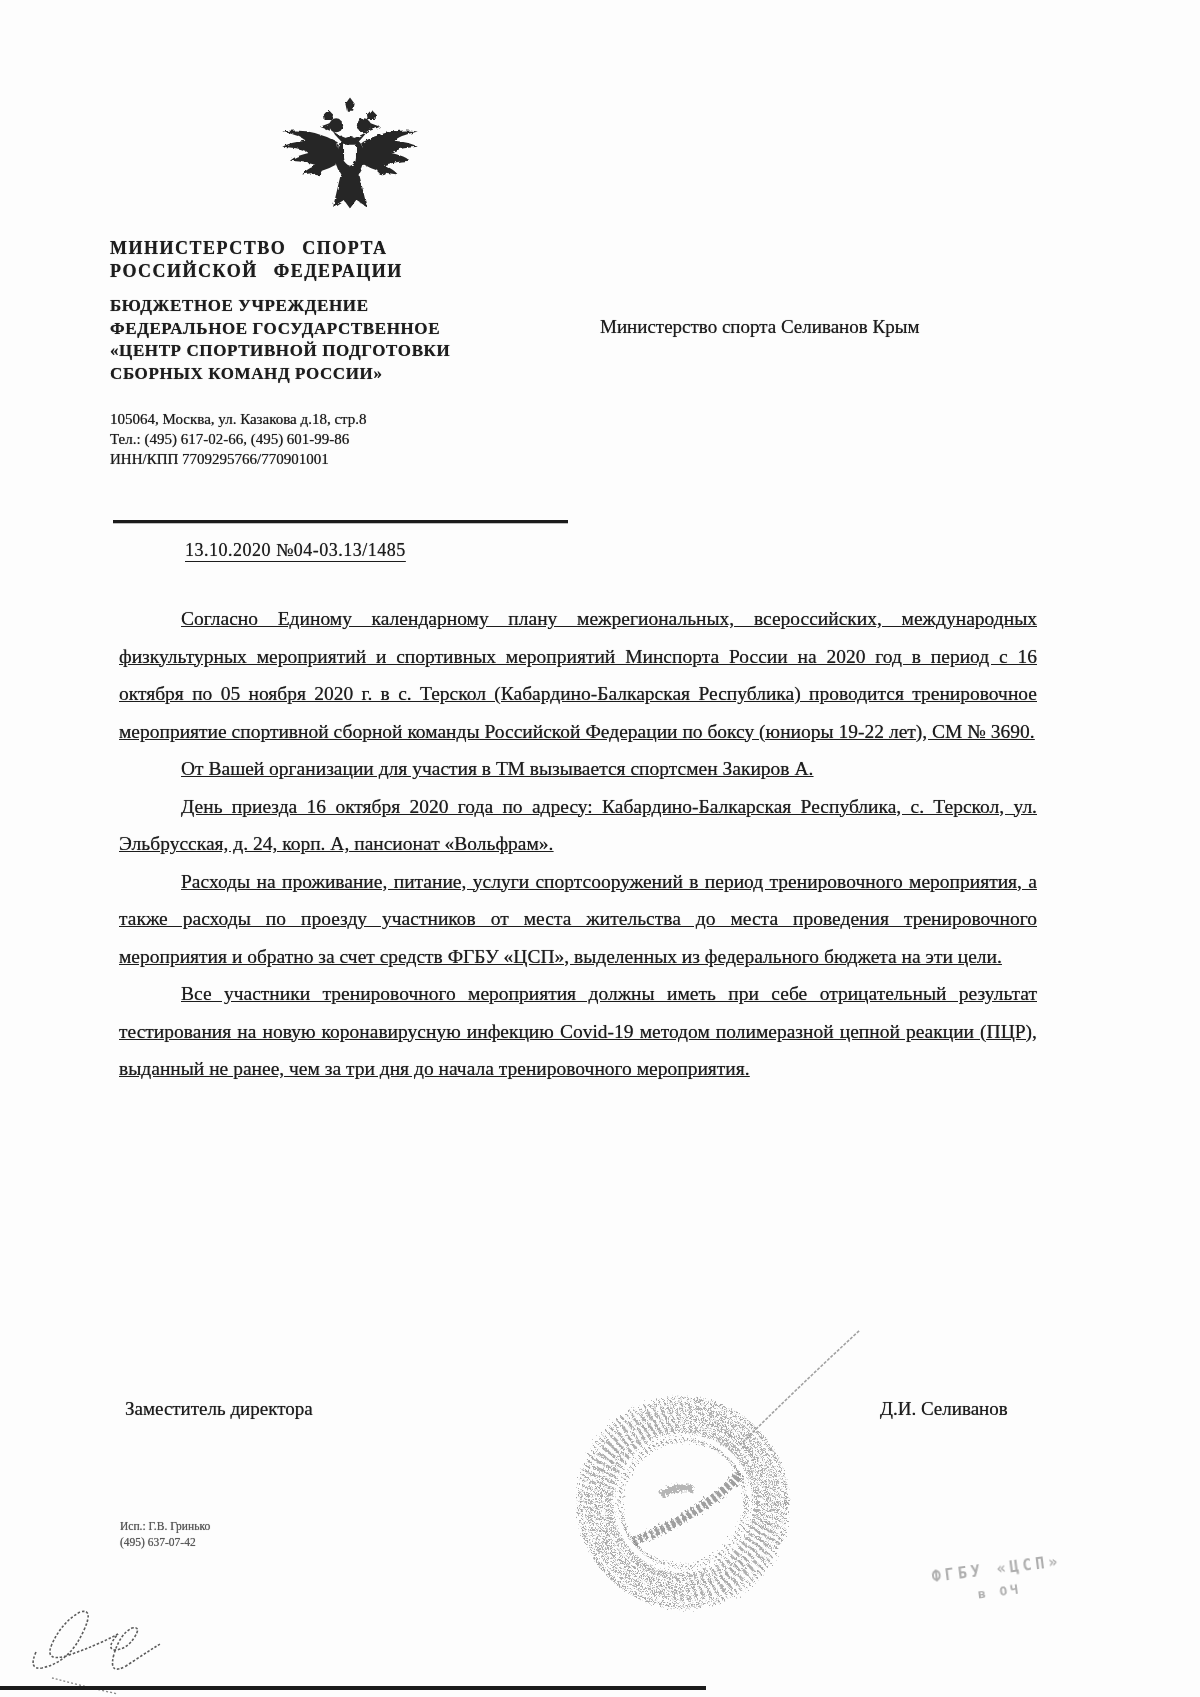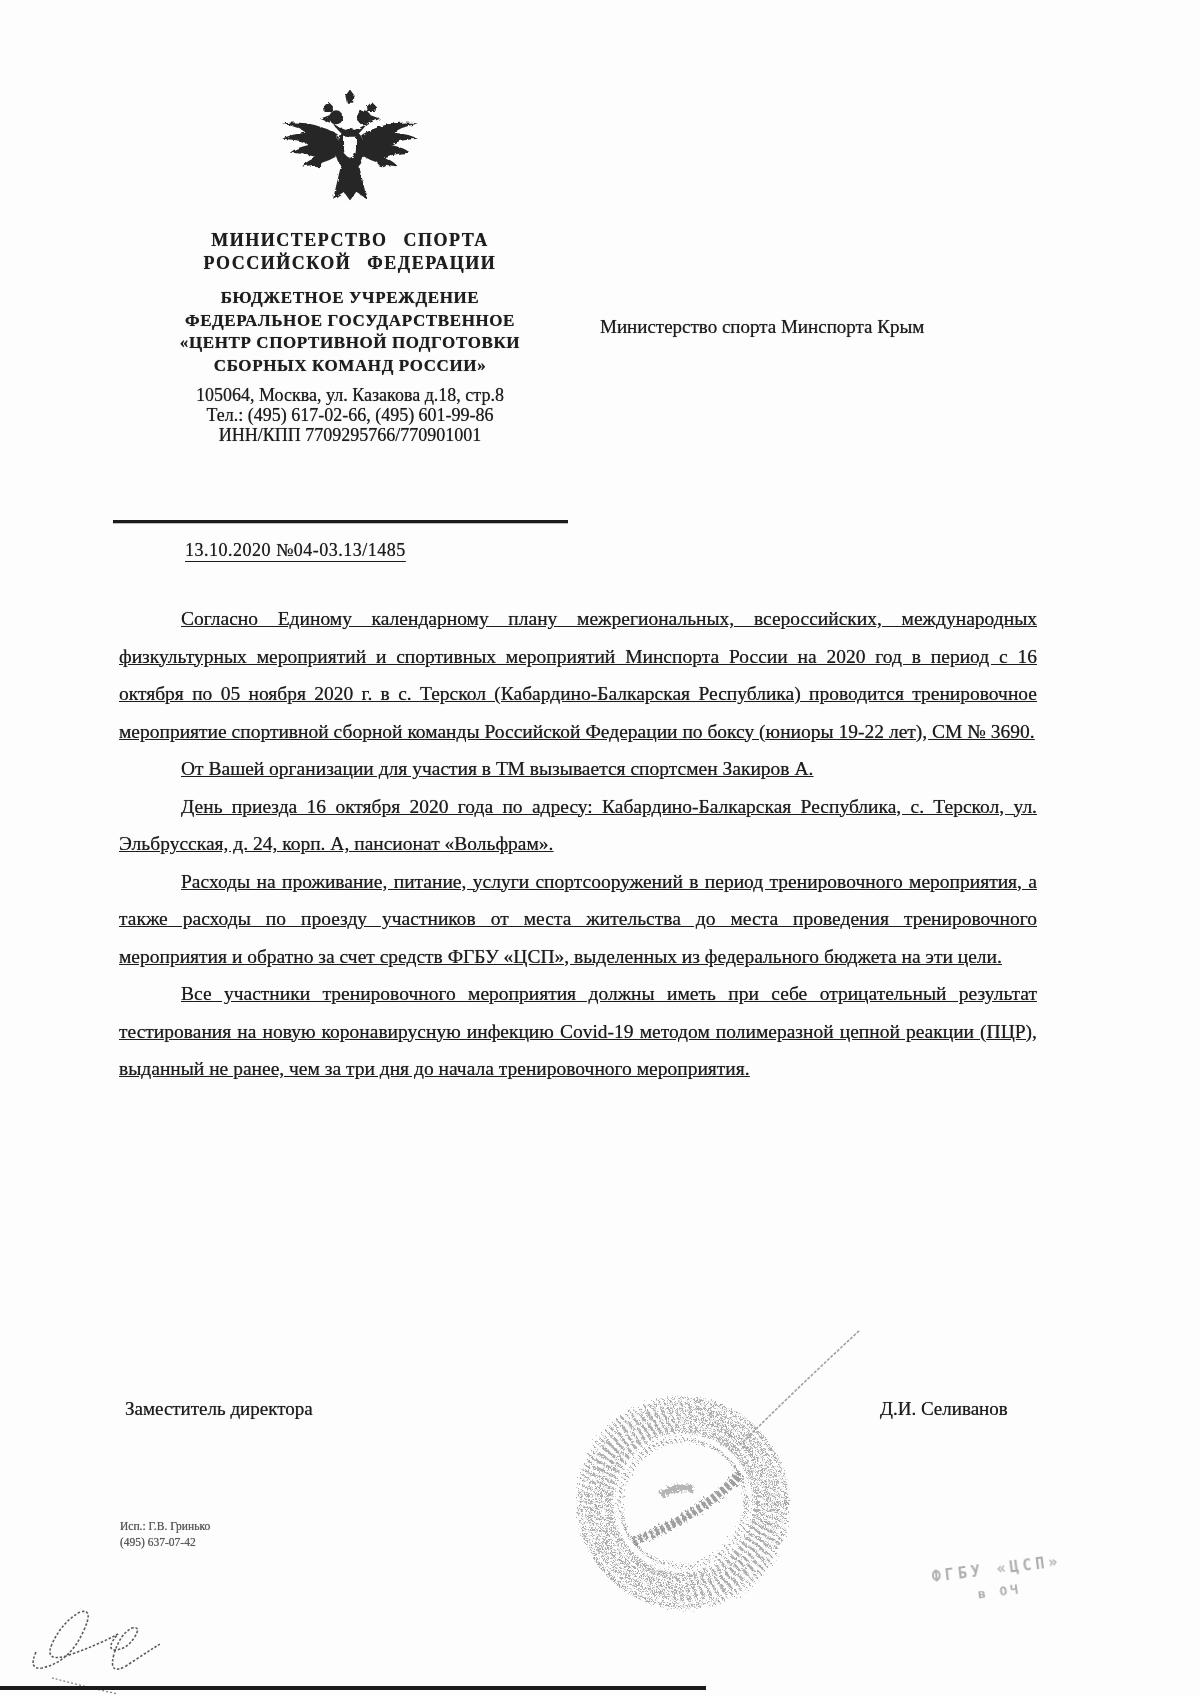--- a/index.html
+++ b/index.html
@@ -9,25 +9,25 @@
     margin:0 auto;
     background:#fdfdfd;
     overflow:hidden;
     font-family:"Liberation Serif","DejaVu Serif",serif;
     color:#1d1d1d;
   }
   .scan{ text-shadow:0 0 0.7px rgba(20,20,20,.75); }
   .abs{ position:absolute; }
 
   
-  .left-col{ left:110px; top:88px; width:480px; text-align:center; }
+  .left-col{ left:110px; top:96px; width:480px; text-align:left; }
   .emblem-wrap{ width:170px; margin:0 auto 6px auto; filter:contrast(1.05); }
   .ministry{ font-weight:bold; font-size:18px; line-height:23px; letter-spacing:1.5px; word-spacing:10px; }
   .org{ margin-top:12px; font-weight:bold; font-size:17px; line-height:22.5px; letter-spacing:0.6px; }
-  .addr{ margin-top:8px; font-size:18px; line-height:20px; }
+  .addr{ margin-top:24px; font-size:15px; line-height:20px; }
   .rule{ left:113px; top:520px; width:455px; height:3px; background:#1b1b1b; box-shadow:0 1px 0 rgba(0,0,0,.25); }
   .ref{ left:185px; top:540px; font-size:18px; letter-spacing:0.5px; text-decoration:underline; text-underline-offset:5px; }
 
   .recipient{ left:600px; top:316px; width:460px; font-size:19px; }
 
   
   .body-text{ left:119px; top:600px; width:918px;text-decoration:underline; }
   .body-text p{
     margin:0; padding:0;
     font-size:19.5px; line-height:37.5px;
@@ -116,21 +116,21 @@
       <div>105064, Москва, ул. Казакова д.18, стр.8</div>
       <div>Тел.: (495) 617-02-66, (495) 601-99-86</div>
       <div>ИНН/КПП 7709295766/770901001</div>
     </div>
   </div>
 
   <div class="abs rule"></div>
 
   <div class="abs ref scan">13.10.2020 №04-03.13/1485</div>
 
-  <div class="abs recipient scan">Министерство спорта Минспорта Крым</div>
+  <div class="abs recipient scan">Министерство спорта Селиванов Крым</div>
 
   <div class="abs body-text scan">
     <p>Согласно Единому календарному плану межрегиональных, всероссийских, международных физкультурных мероприятий и спортивных мероприятий Минспорта России на 2020 год в период с 16 октября по 05 ноября 2020 г. в с. Терскол (Кабардино-Балкарская Республика) проводится тренировочное мероприятие спортивной сборной команды Российской Федерации по боксу (юниоры 19-22 лет), СМ № 3690.</p>
     <p>От Вашей организации для участия в ТМ вызывается спортсмен Закиров А.</p>
     <p>День приезда 16 октября 2020 года по адресу: Кабардино-Балкарская Республика, с. Терскол, ул. Эльбрусская, д. 24, корп. А, пансионат «Вольфрам».</p>
     <p>Расходы на проживание, питание, услуги спортсооружений в период тренировочного мероприятия, а также расходы по проезду участников от места жительства до места проведения тренировочного мероприятия и обратно за счет средств ФГБУ «ЦСП», выделенных из федерального бюджета на эти цели.</p>
     <p>Все участники тренировочного мероприятия должны иметь при себе отрицательный результат тестирования на новую коронавирусную инфекцию Covid-19 методом полимеразной цепной реакции (ПЦР), выданный не ранее, чем за три дня до начала тренировочного мероприятия.</p>
   </div>
 
   <div class="abs sig-position scan">Заместитель директора</div>

